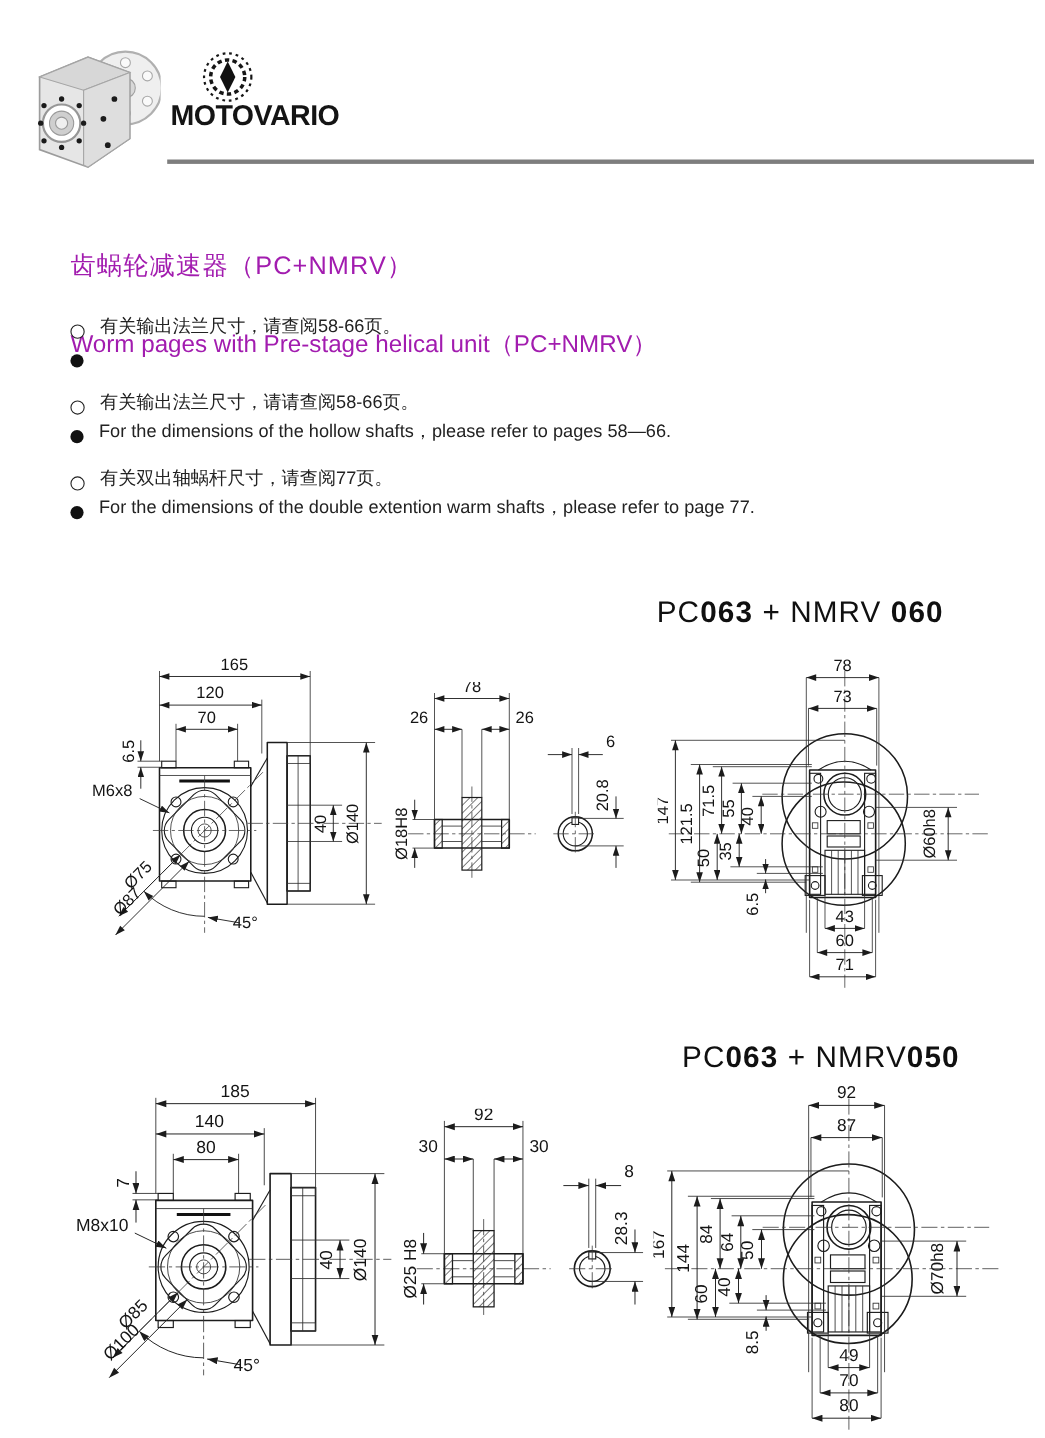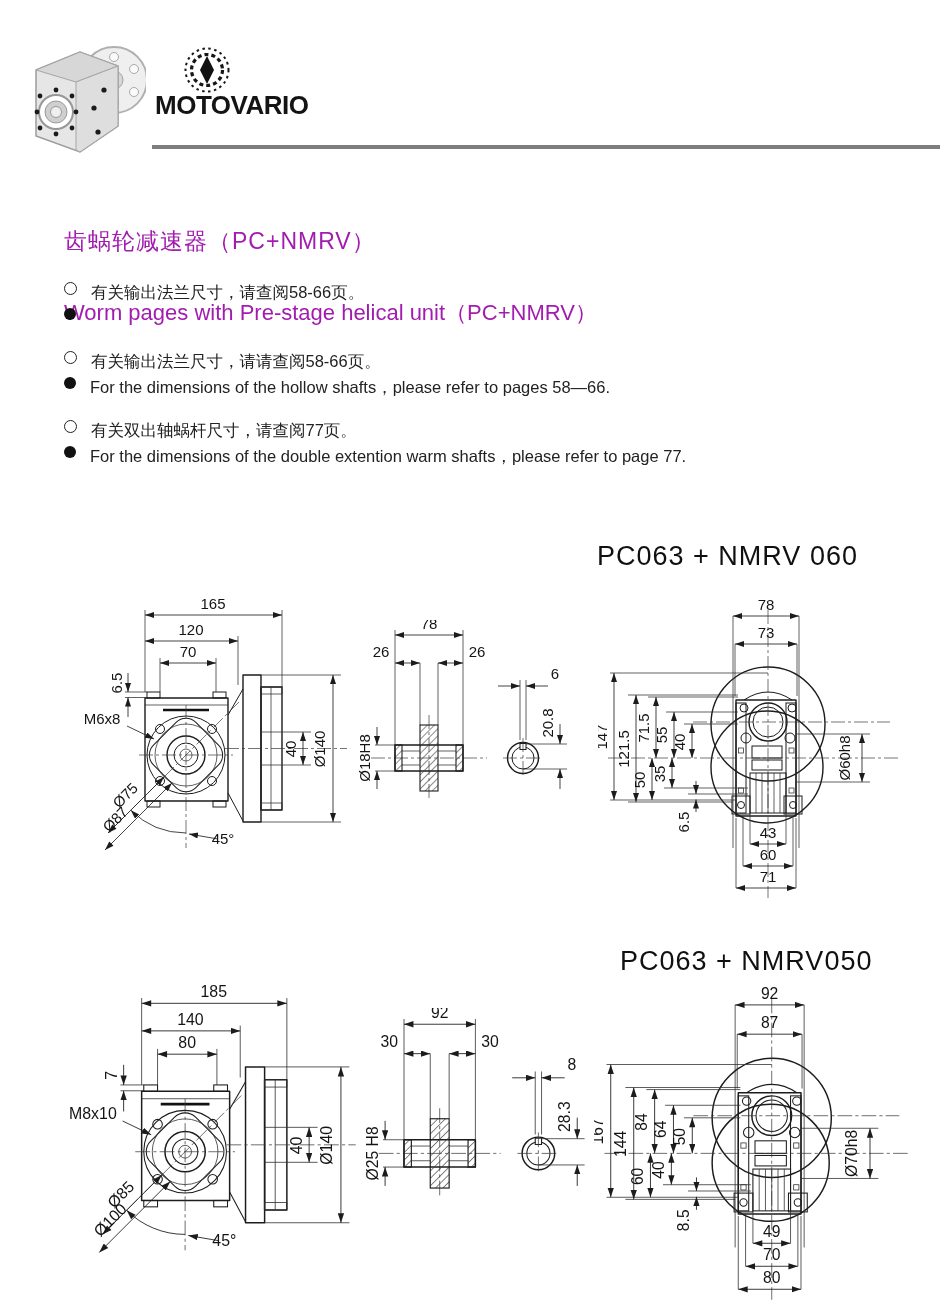--- a/index.html
+++ b/index.html
@@ -8,27 +8,27 @@
   
   .brand{position:absolute;left:155px;top:90px;font-size:26px;font-weight:bold;letter-spacing:-0.5px;color:#141414}
   .rule{position:absolute;left:152px;top:145px;width:788px;height:4px;background:#7e7e7e}
   
   .tblock{position:absolute;left:64px;top:190px;color:#a21caf;white-space:pre}
   .tblock .zh{font-size:23px;letter-spacing:1px;margin-bottom:5px}
   .tblock .en{font-size:22px}
   
   .notes{position:absolute;left:64px;top:282px;width:820px}
   .note{margin-bottom:17px}
-  .nrow{display:flex;align-items:flex-start;height:26px;font-size:16.5px;color:#222}
+  .nrow{display:flex;align-items:flex-end;height:26px;font-size:16.5px;color:#222}
   .bul{flex:0 0 auto;width:11px;height:11px;border-radius:50%;margin-right:14px}
   .bo{border:1.6px solid #222;background:#fff}
   .bf{width:12px;height:12px;background:#111}
   
   .stitle{position:absolute;font-size:27px;color:#101010;letter-spacing:1px;white-space:pre}
-  .stitle b{font-weight:normal}
+  .stitle b{font-weight:bold}
   
   svg text{font-family:"Liberation Sans",sans-serif;font-size:15px;fill:#141414;text-anchor:middle}
   .ol{fill:none;stroke:#1c1c1c;stroke-width:1.4;stroke-linejoin:round}
   .ol2{fill:none;stroke:#1c1c1c;stroke-width:1}
   .thin{fill:none;stroke:#2f2f2f;stroke-width:0.75}
   .cl{fill:none;stroke:#3a3a3a;stroke-width:0.7;stroke-dasharray:14 3 3 3}
   .dim{fill:none;stroke:#222;stroke-width:0.85}
   .hatched{fill:url(#hatch);stroke:#1c1c1c;stroke-width:1.1}
 </style>
 </head>

